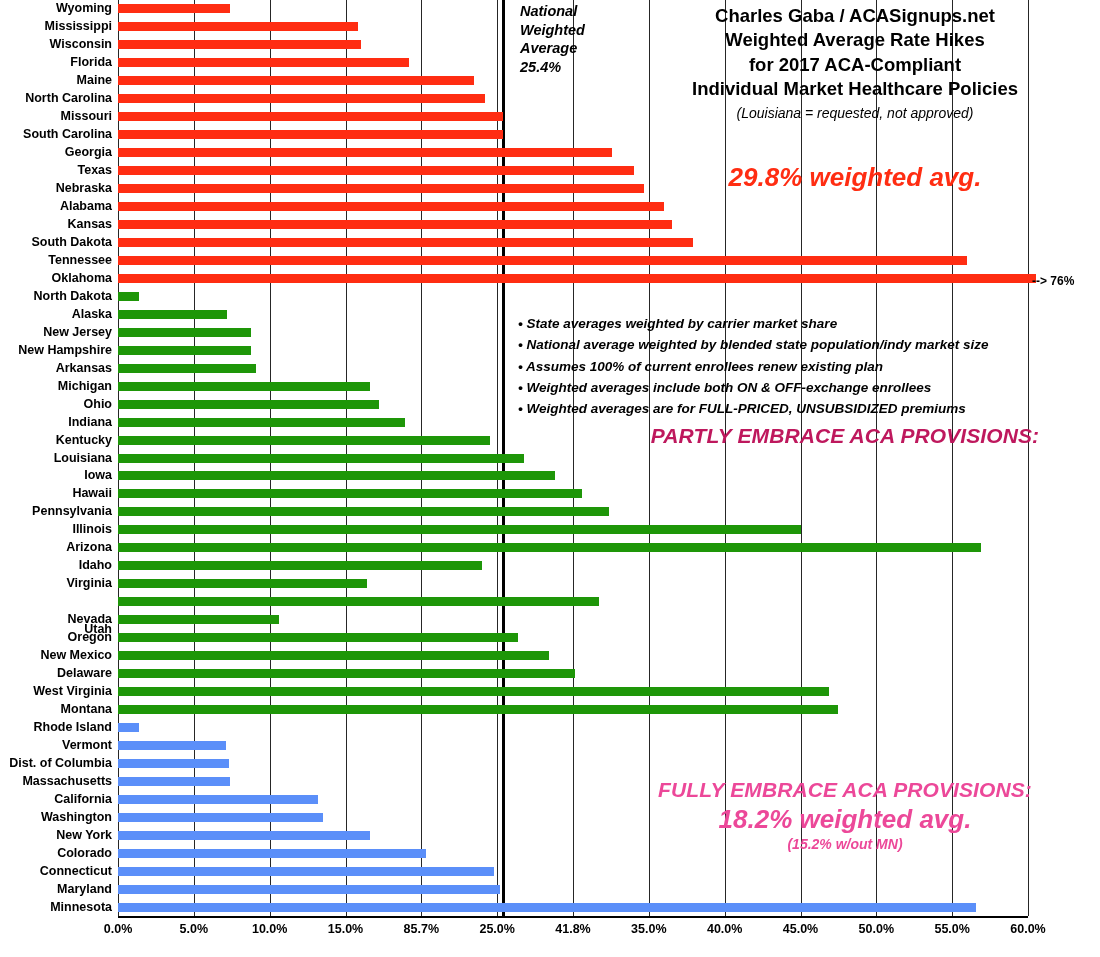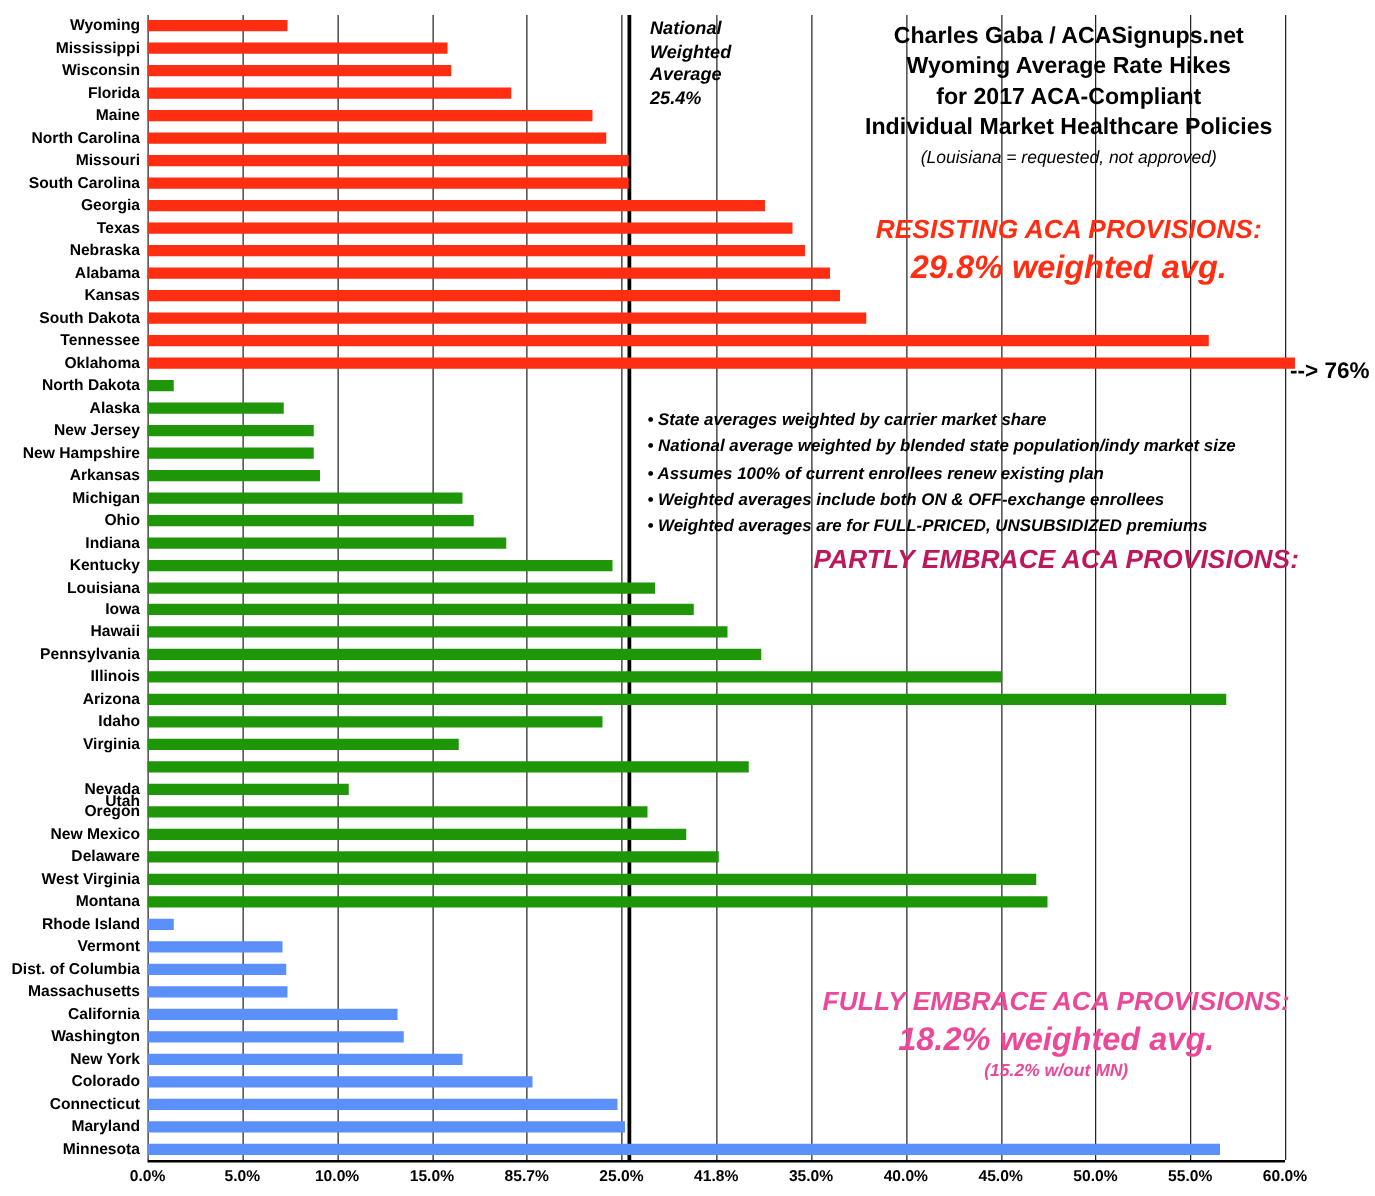--- a/index.html
+++ b/index.html
@@ -6,21 +6,21 @@
   html, body { margin:0; padding:0; }
   body {
     width:1100px; height:957px;
     background:#ffffff;
     font-family:"Liberation Sans", sans-serif;
     color:#000;
     overflow:hidden;
     position:relative;
   }
   #chart-root {
-    position:absolute; left:0; top:12px; width:1100px; height:777px;border-radius:12px;
+    position:absolute; left:0; top:0; width:1100px; height:777px;border-radius:12px;
   }
   
   .plot {
     position:absolute;
     left:118px; top:0px; width:910px; height:916px;
   }
   .labels-col {
     position:absolute; left:0px; top:0px; width:116px; height:916px;
   }
   .row-label {
@@ -81,21 +81,21 @@
   .blue-head { color:#ec4899; }
   .grp-title { font-size:21px; letter-spacing:.1px; }
   .grp-value { font-size:26px; margin-top:2px; }
   .grp-sub { font-size:14px; margin-top:1px; }
   .bullets {
     left:518px; top:313px; width:580px;
     font-size:13.5px; font-style:italic; font-weight:bold; line-height:1.58;
   }
   .oklahoma-note {
     left:1032px; top:274px;
-    font-size:18px; font-weight:bold;
+    font-size:12px; font-weight:bold;
   }
 </style>
 </head>
 <body>
 
 <div id="chart-root">
 
   <div class="labels-col">
       <div class="row-label" style="top: 2.48039px;">Wyoming</div>
       <div class="row-label" style="top: 20.4412px;">Mississippi</div>
@@ -236,28 +236,27 @@
 
   <div class="ann natl-label">
     <div>National</div>
     <div>Weighted</div>
     <div>Average</div>
     <div>25.4%</div>
   </div>
 
   <div class="ann title-block">
     <div class="title-line">Charles Gaba / ACASignups.net</div>
-    <div class="title-line">Wyoming Average Rate Hikes</div>
+    <div class="title-line">Weighted Average Rate Hikes</div>
     <div class="title-line">for 2017 ACA-Compliant</div>
     <div class="title-line">Individual Market Healthcare Policies</div>
     <div class="title-note">(Louisiana = requested, not approved)</div>
   </div>
 
   <div class="ann group-head red-head" style="left:620px; top:160px; width:470px;">
-    <div class="grp-title">RESISTING ACA PROVISIONS:</div>
     <div class="grp-value">29.8% weighted avg.</div>
   </div>
 
   <div class="ann group-head green-head" style="left:600px; top:424px; width:490px;">
     <div class="grp-title">PARTLY EMBRACE ACA PROVISIONS:</div>
   </div>
 
   <div class="ann group-head blue-head" style="left:600px; top:778px; width:490px;">
     <div class="grp-title">FULLY EMBRACE ACA PROVISIONS:</div>
     <div class="grp-value">18.2% weighted avg.</div>

